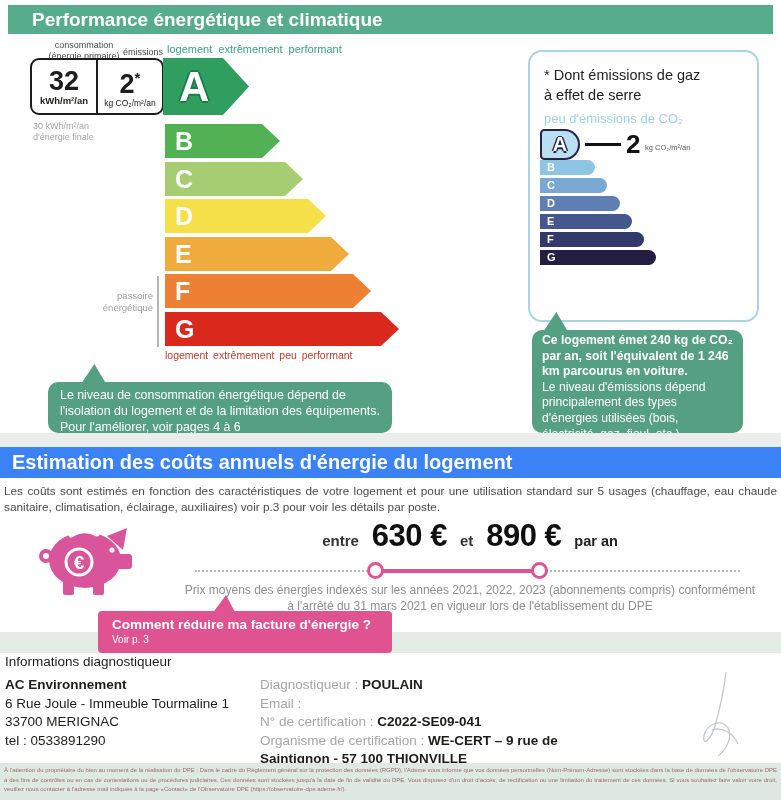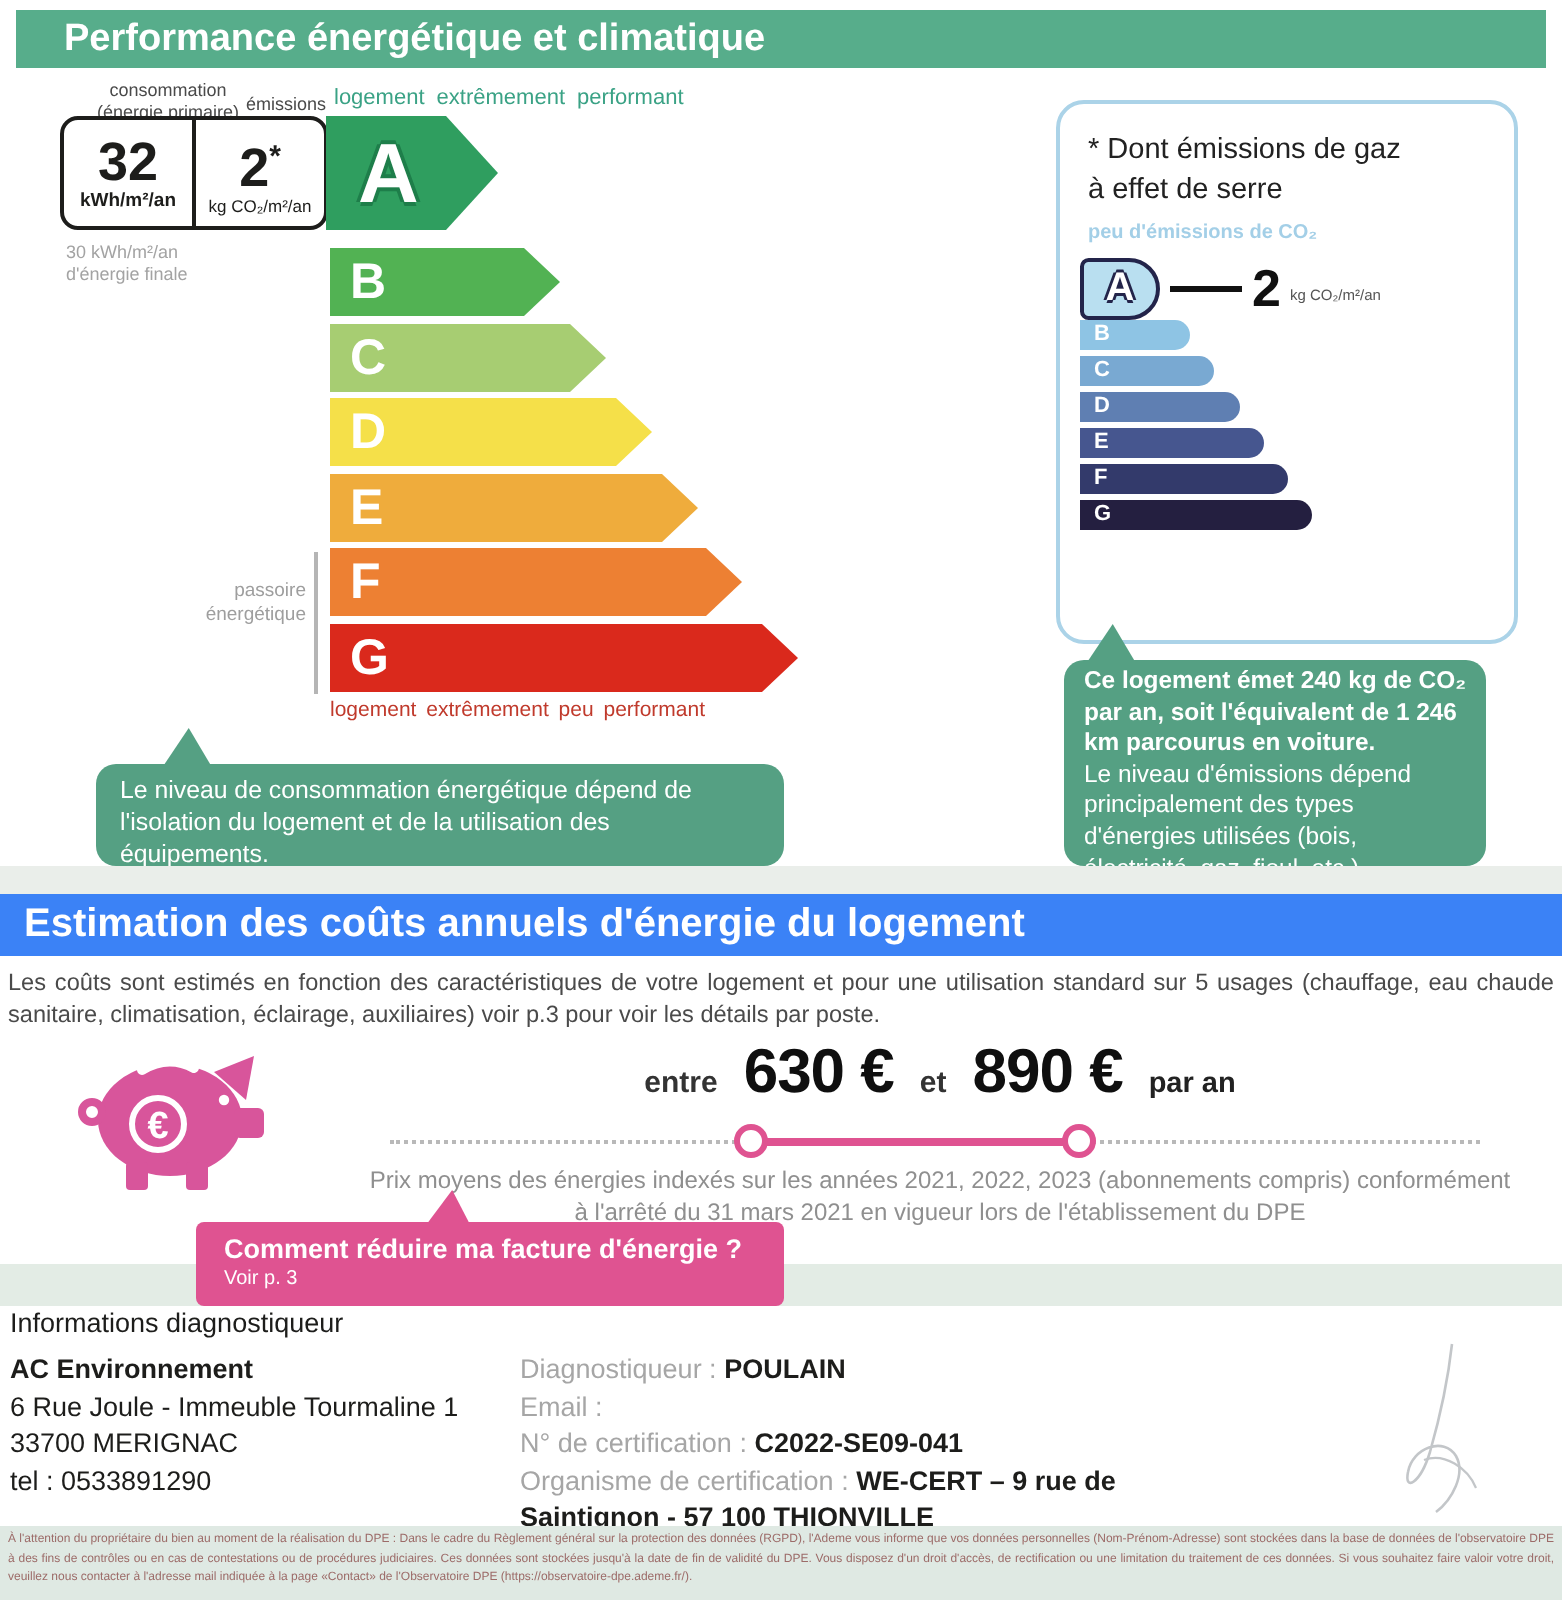--- a/index.html
+++ b/index.html
@@ -40,21 +40,21 @@
   .bubble-green{background:#55a083;color:#fff;border-radius:10px;font-size:12.4px;line-height:1.28;
     padding:6px 12px;box-sizing:border-box;}
   .tri-up{width:0;height:0;border-left:8px solid transparent;border-right:16px solid transparent;}
   .tri-green{border-bottom:19px solid #55a083;transform:skewX(-14deg);}
   .tri-pink{border-bottom:19px solid #df5391;transform:skewX(-18deg);}
 
   
   .climate-box{left:528px;top:50px;width:231px;height:272px;background:#fff;border:2px solid #abd3e8;
     border-radius:14px;box-sizing:border-box;}
   .climate-title{font-size:14.5px;line-height:19.5px;color:#222;}
-  .low-note{font-size:10px;color:#a3cfe7;font-weight:bold;}
+  .low-note{font-size:13px;color:#a3cfe7;}
   .co2-a-badge{position:absolute;left:10px;top:77px;width:40px;height:31px;background:#b9dff0;
     border:2.5px solid #23244a;border-radius:5px 18px 18px 5px;box-sizing:border-box;
     color:#fff;font-weight:bold;font-size:20px;line-height:26px;text-align:center;
     text-shadow:-1.5px 0 0 #23244a,1.5px 0 0 #23244a,0 -1.5px 0 #23244a,0 1.5px 0 #23244a;}
   .co2-dash{position:absolute;left:55px;top:91px;width:36px;height:3px;background:#111;}
   .co2-val{position:absolute;left:96px;top:77px;font-size:26px;font-weight:800;color:#111;}
   .co2-unit{position:absolute;left:115px;top:91px;font-size:7.5px;color:#555;}
   .bar-co2{position:absolute;left:10px;height:15px;border-radius:0 9px 9px 0;color:#fff;
     font-weight:bold;font-size:11px;line-height:15px;padding-left:7px;box-sizing:border-box;}
   .high-note{font-size:12.5px;color:#222;line-height:16px;}
@@ -135,21 +135,21 @@
   <div class="abs sieve-label" style="left:95px;top:290px;width:58px;">
     <div>passoire</div>
     <div>énergétique</div>
   </div>
   <div class="abs sieve-line" style="left:157px;top:276px;height:71px;"></div>
 
   <div class="abs peu-note" style="left:165px;top:349px;">logement extrêmement peu performant</div>
 
   <div class="abs tri-up tri-green" style="left:84px;top:364px;"></div>
   <div class="abs bubble-green" style="left:48px;top:382px;width:344px;height:51px;">
-    <span>Le niveau de consommation énergétique dépend de l'isolation du logement et de la utilisation des équipements.</span><br>
+    <span>Le niveau de consommation énergétique dépend de l'isolation du logement et de la limitation des équipements.</span><br>
     <span>Pour l'améliorer, voir pages 4 à 6</span>
   </div>
 
   <div class="abs climate-box">
     <div class="abs climate-title" style="left:14px;top:14px;">
       <div>* Dont émissions de gaz</div>
       <div>à effet de serre</div>
     </div>
     <div class="abs low-note" style="left:14px;top:59px;">peu d'émissions de CO₂</div>
 

